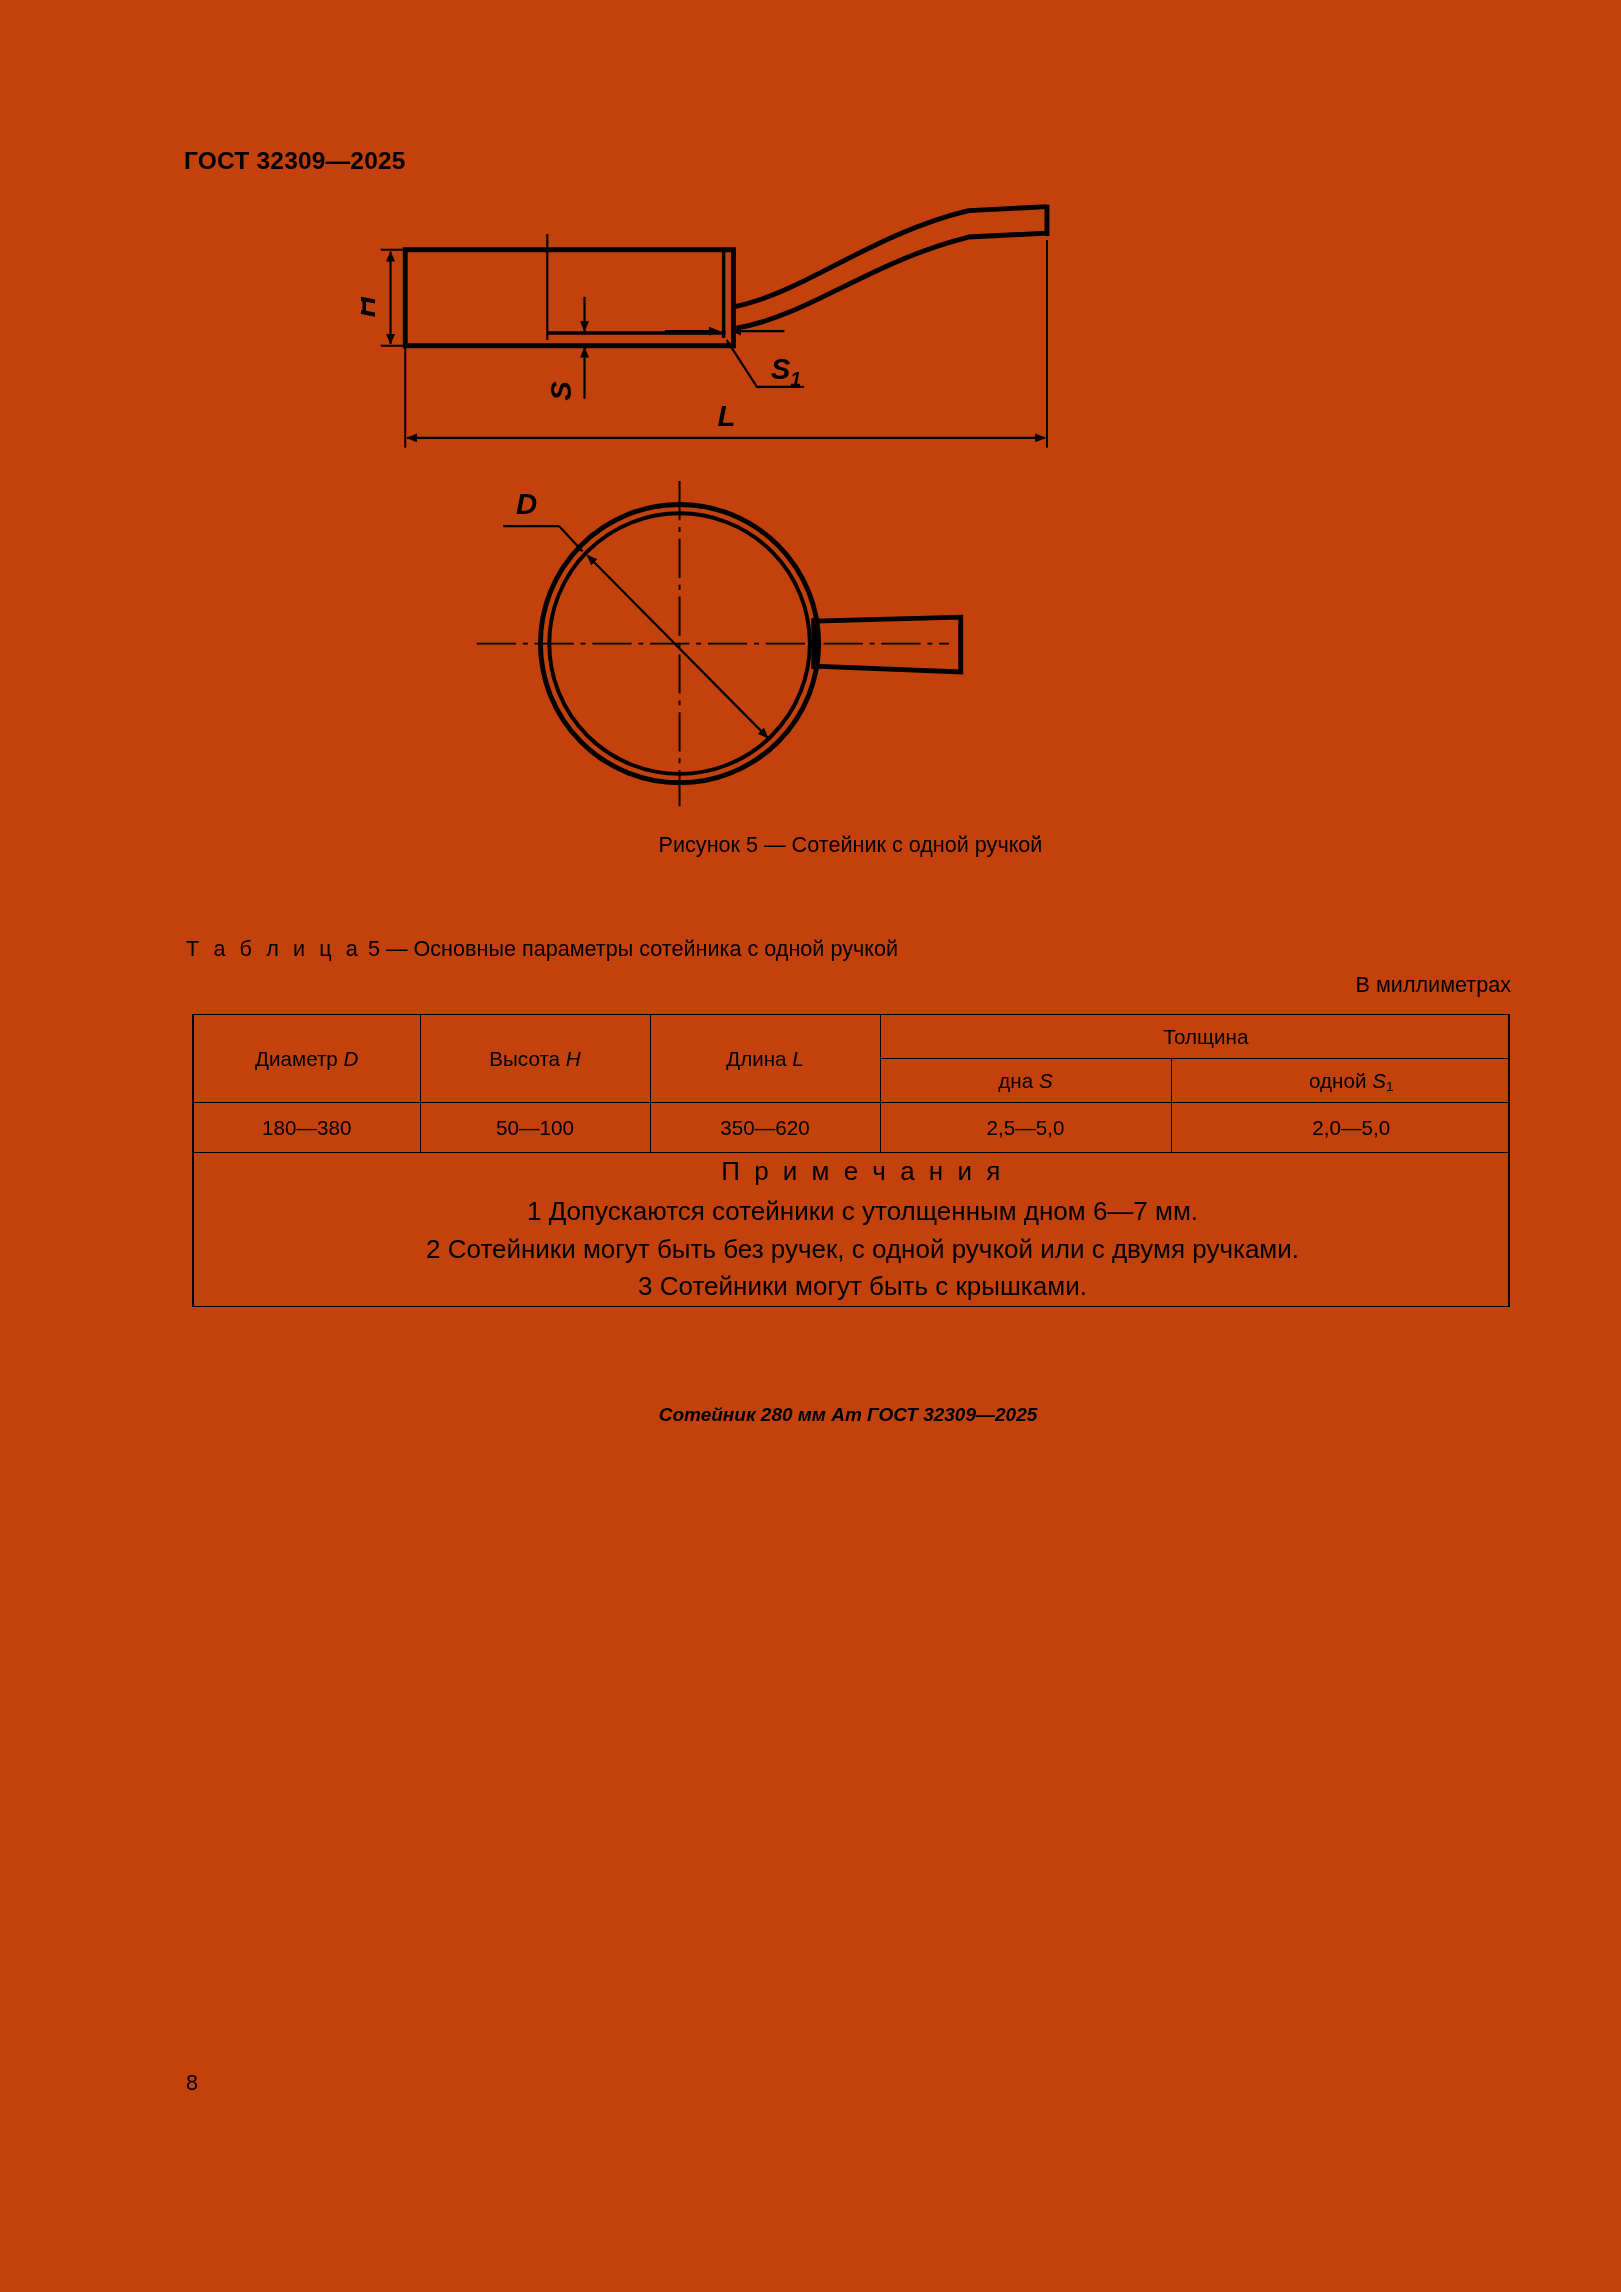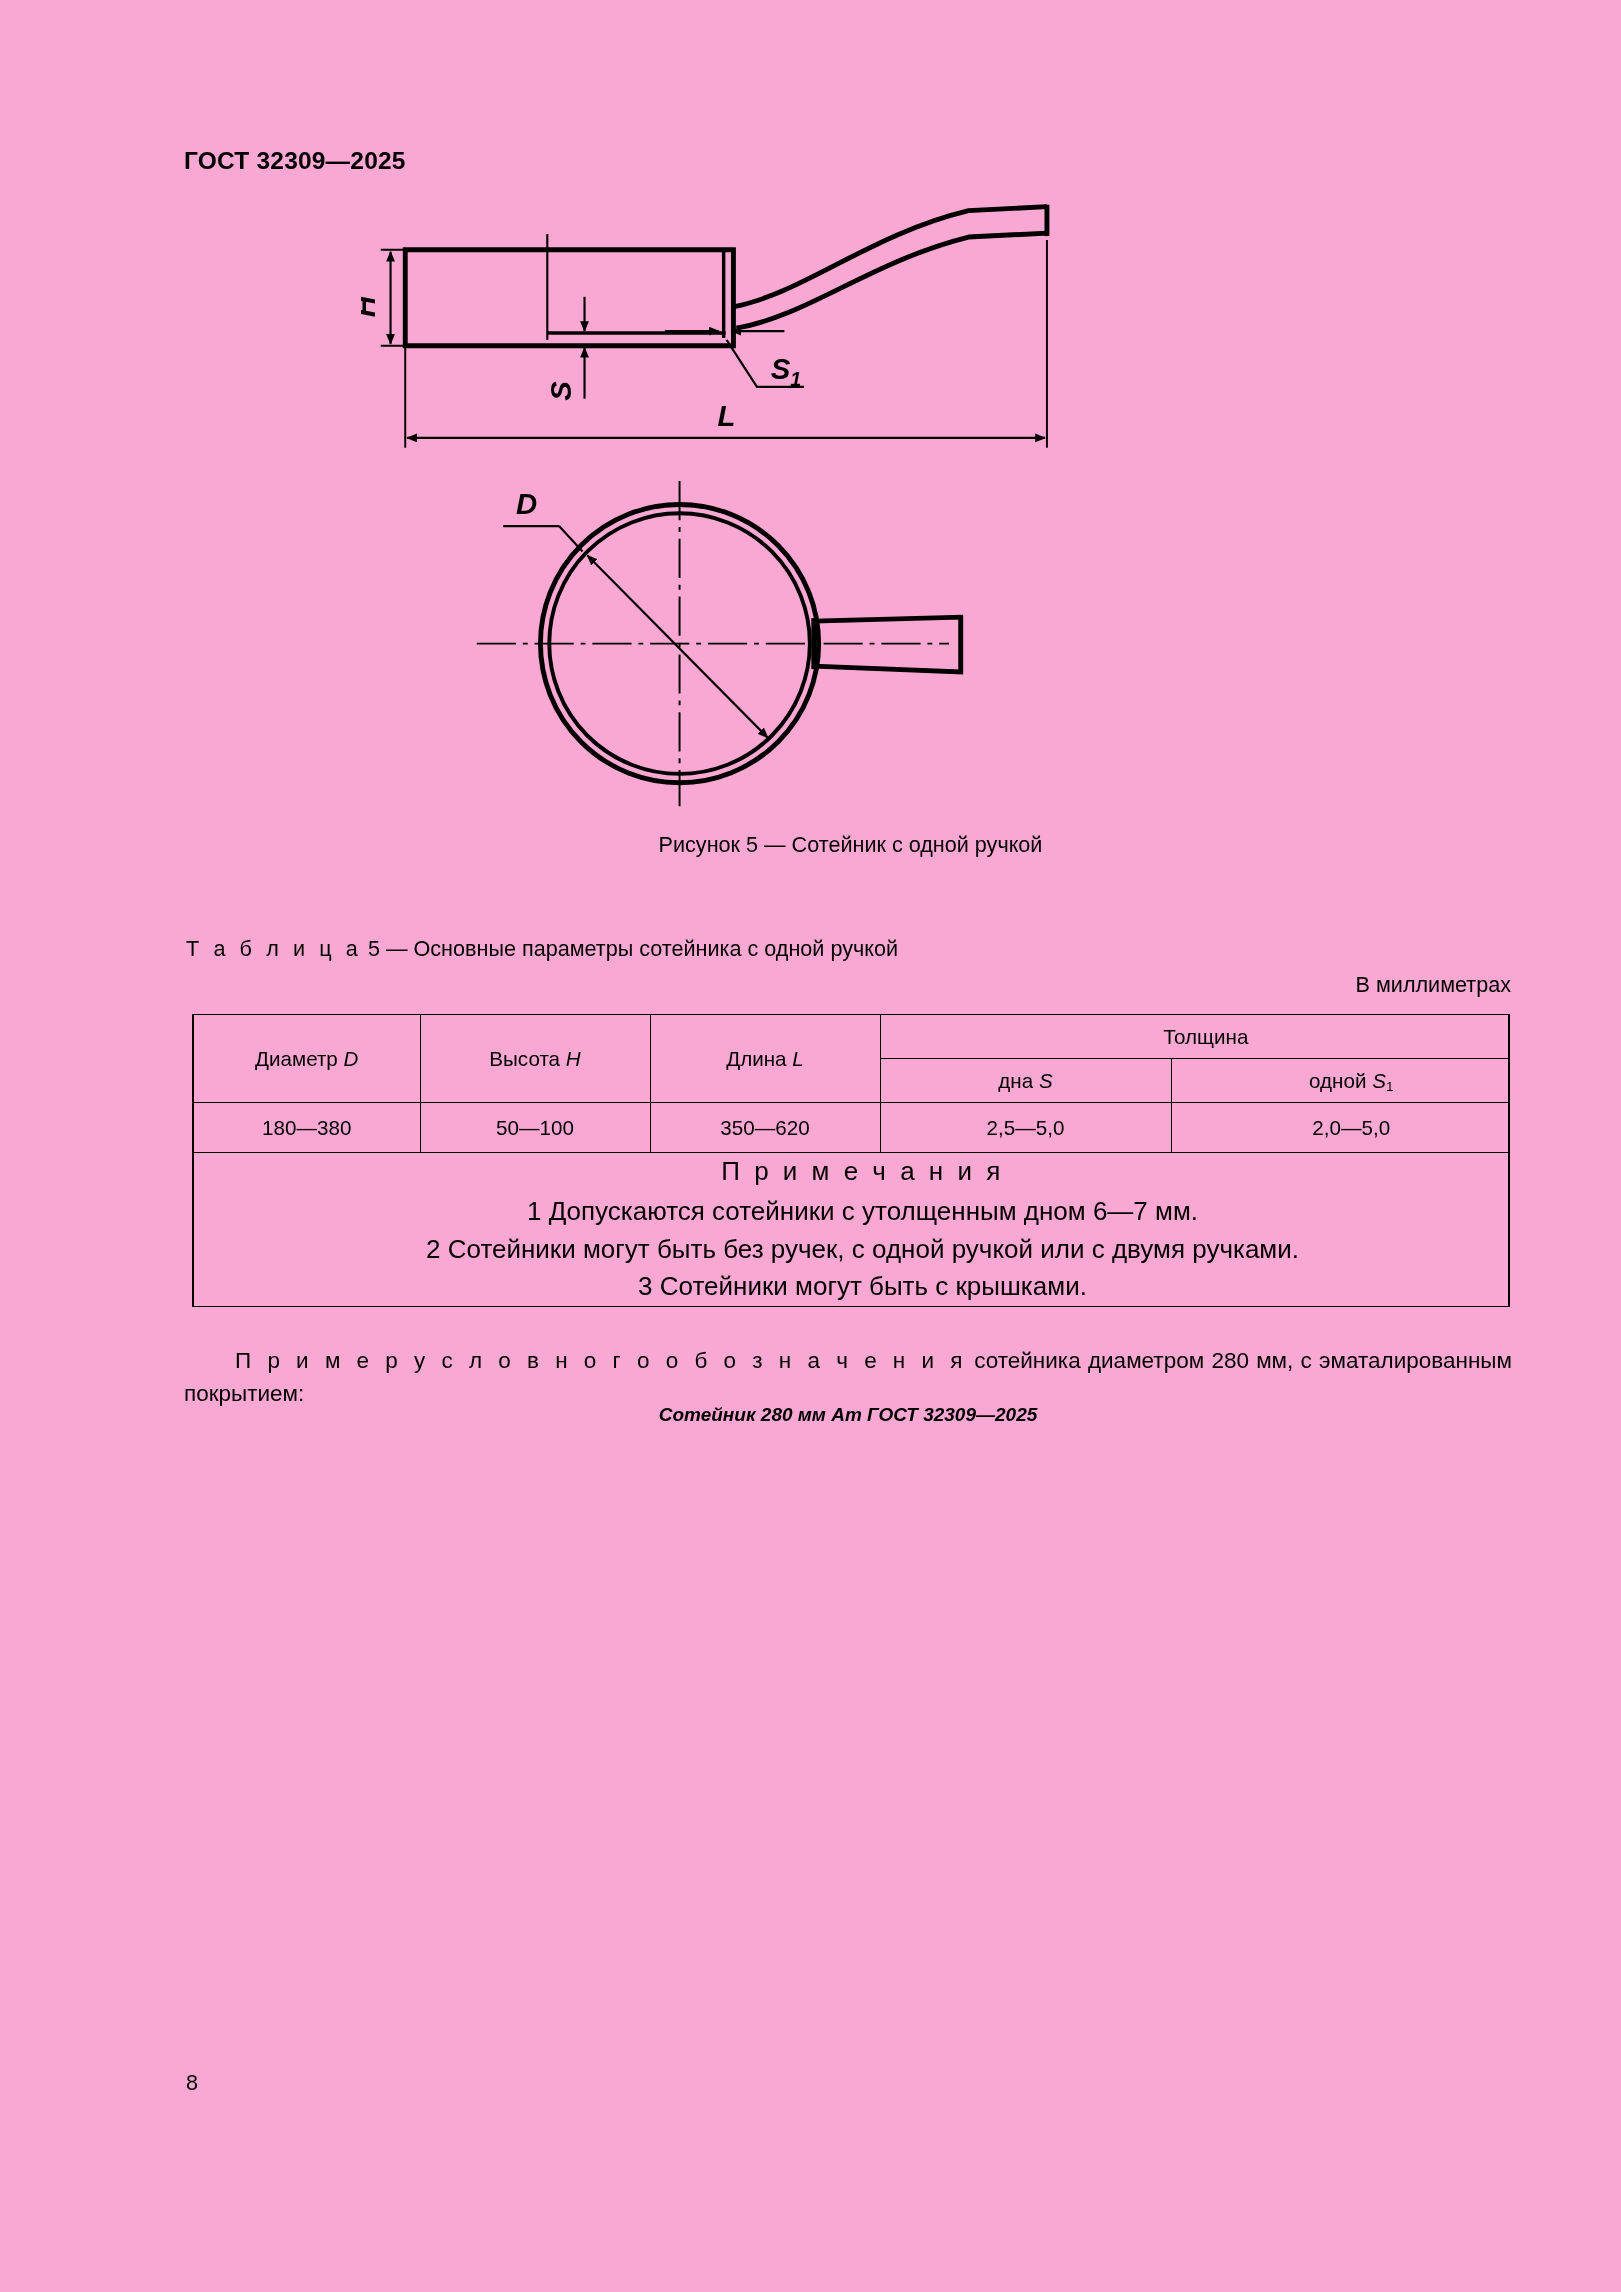--- a/index.html
+++ b/index.html
@@ -8,21 +8,21 @@
     background: #ffffff;
   }
   body {
     font-family: "Liberation Sans", sans-serif;
     color: #000000;
   }
   .page {
     position: relative;
     width: 1621px;
     height: 2293px;
-    background: #f9a8d4;
+    background: #c2410c;
     overflow: hidden;
   }
 
   
   .doc-header {
     position: absolute;
     left: 184px;
     top: 147px;
     font-size: 24.5px;
     font-weight: bold;
@@ -280,23 +280,19 @@
         <td class="notes-cell outer-left outer-right" colspan="5">
           <span class="notes-title">П р и м е ч а н и я</span>
           <span class="notes-item">1 Допускаются сотейники с утолщенным дном 6—7 мм.</span>
           <span class="notes-item">2 Сотейники могут быть без ручек, с одной ручкой или с двумя ручками.</span>
           <span class="notes-item">3 Сотейники могут быть с крышками.</span>
         </td>
       </tr>
     </tbody>
   </table>
 
-  <p class="example-par">
-    <span class="lead">П р и м е р   у с л о в н о г о   о б о з н а ч е н и я</span>
-    <span>сотейника диаметром 280 мм, с эматалированным покрытием:</span>
-  </p>
 
   <div class="example-code">Сотейник 280 мм Ат ГОСТ 32309—2025</div>
 
   <div class="page-number">8</div>
 
 </div>
 
 
 </body></html>

